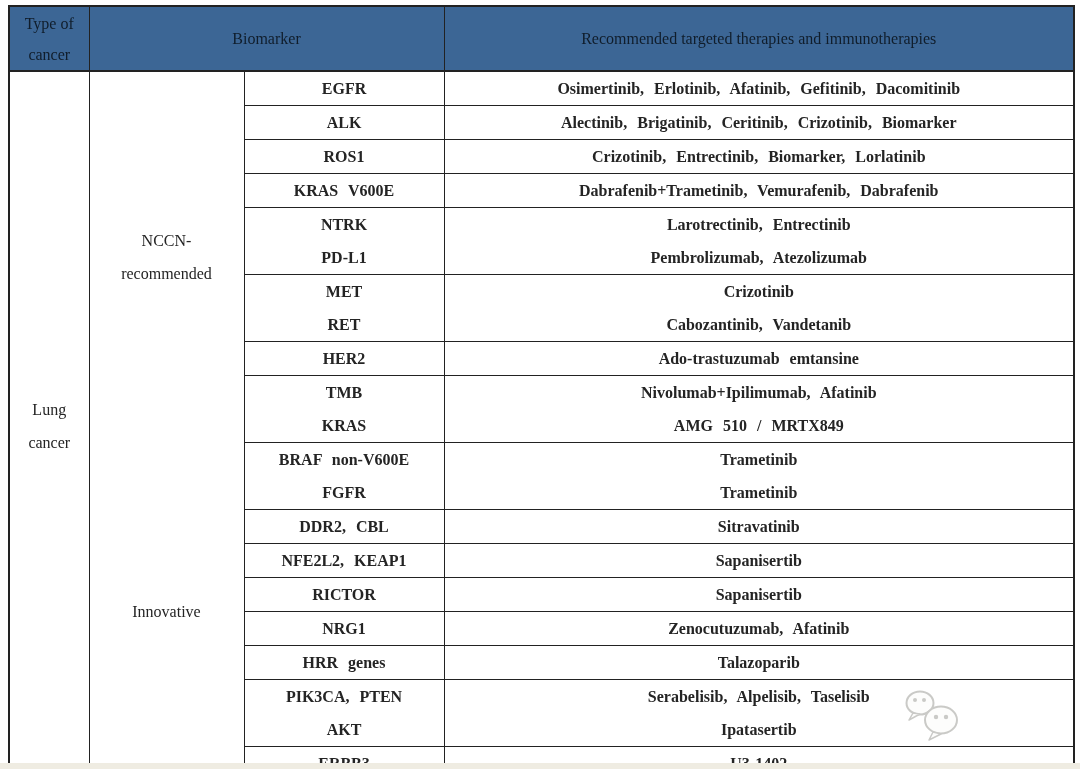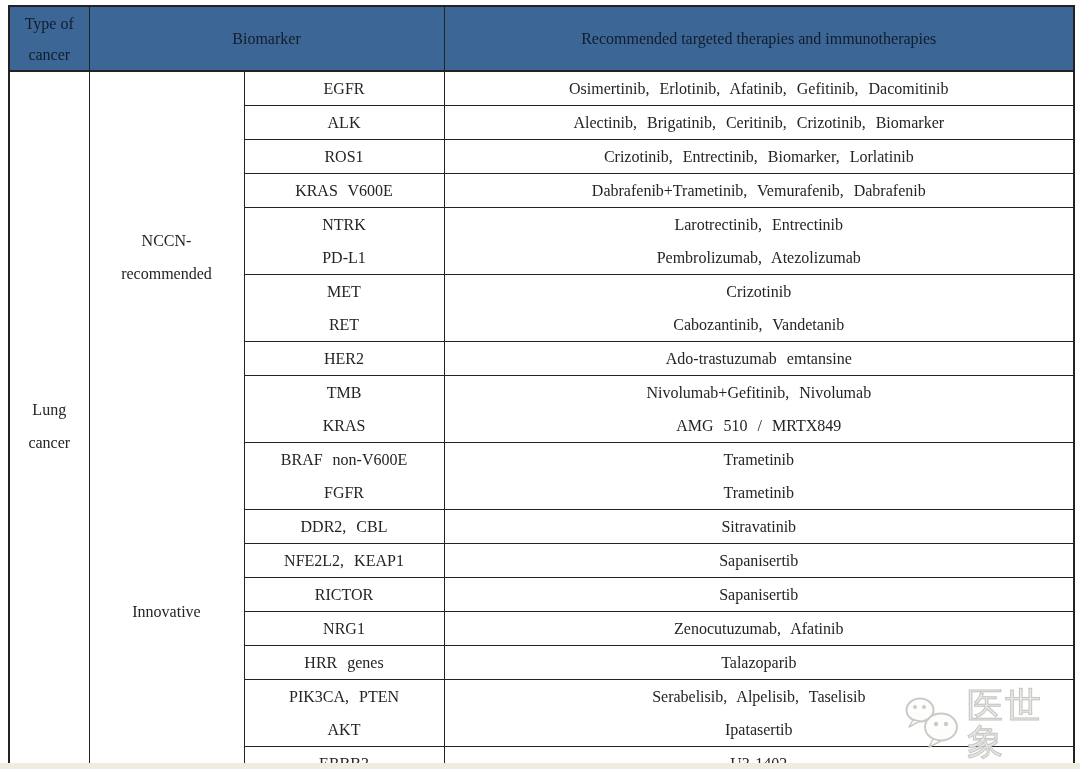--- a/index.html
+++ b/index.html
@@ -31,21 +31,21 @@
   .tbl thead th {
     background: var(--header-bg, #3C6695);
     color: #101d2b;
     font-weight: normal;
     border-bottom: 2px solid var(--border, #222);
   }
   tr.r1 { height: 33px; }
   tr.r2 { height: 67px; }
   .line { height: 33px; line-height: 33px; white-space: nowrap; }
   .head-line { height: 31px; line-height: 31px; }
-  td.biomarker, td.therapy { word-spacing: 6px; }
+  td.biomarker, td.therapy { word-spacing: 6px; font-weight: bold; }
   td.group.g-top { border-bottom: none; margin-left: 8px; }
   td.group.g-bottom { border-top: none; }
   .tbl tbody tr:last-child td { border-bottom: none; }
   .bottom-strip {
     position: absolute; left: 0; bottom: 0;
     width: 1080px; height: 6px;
     background: var(--strip, #EFECE2);
   }
   .watermark {
     position: absolute; left: 903px; top: 688px;
@@ -151,21 +151,21 @@
         <td class="therapy">
           <div class="line">Ado-trastuzumab emtansine</div>
         </td>
       </tr>
       <tr class="r2">
         <td class="biomarker">
           <div class="line">TMB</div>
           <div class="line">KRAS</div>
         </td>
         <td class="therapy">
-          <div class="line">Nivolumab+Gefitinib, Nivolumab</div>
+          <div class="line">Nivolumab+Ipilimumab, Afatinib</div>
           <div class="line">AMG 510 / MRTX849</div>
         </td>
       </tr>
       <tr class="r2">
         <td class="group g-bottom" rowspan="8">
           <div class="line">Innovative</div>
         </td>
         <td class="biomarker">
           <div class="line">BRAF non-V600E</div>
           <div class="line">FGFR</div>
@@ -244,14 +244,13 @@
       <ellipse cx="17" cy="15" rx="13.5" ry="11.5" fill="#fdfdfc" stroke="#c8c8c5" stroke-width="2"></ellipse>
       <path d="M10 25 L6 32 L17 26 Z" fill="#fdfdfc" stroke="#c8c8c5" stroke-width="1.5" stroke-linejoin="round"></path>
       <circle cx="12" cy="12" r="2" fill="#c8c8c5"></circle>
       <circle cx="21" cy="12" r="2" fill="#c8c8c5"></circle>
       <ellipse cx="38" cy="32" rx="16" ry="13.5" fill="#fdfdfc" stroke="#c8c8c5" stroke-width="2"></ellipse>
       <path d="M30 44 L26 52 L38 46 Z" fill="#fdfdfc" stroke="#c8c8c5" stroke-width="1.5" stroke-linejoin="round"></path>
       <circle cx="33" cy="29" r="2.2" fill="#c8c8c5"></circle>
       <circle cx="43" cy="29" r="2.2" fill="#c8c8c5"></circle>
     </svg>
   </span>
-  <span class="watermark-text">医世象</span>
 </div>
 
 </body></html>

